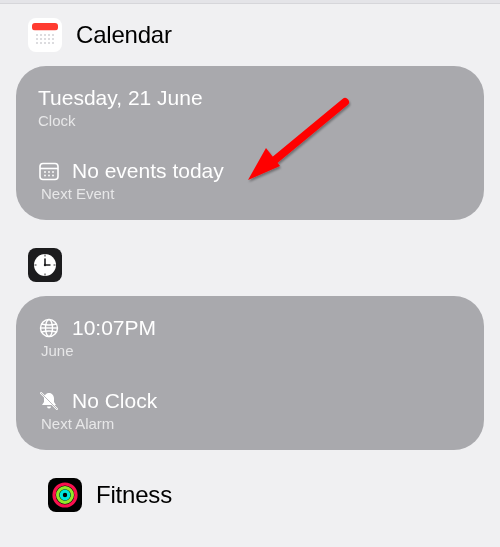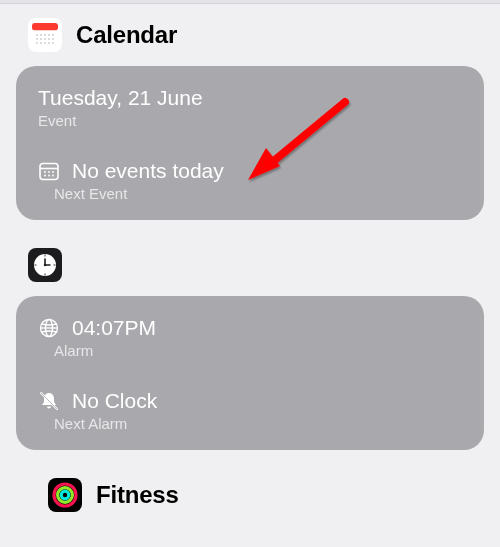--- a/index.html
+++ b/index.html
@@ -17,58 +17,58 @@
     border-bottom: 1px solid #d6d6da;
   }
   .section-header {
     display: flex;
     align-items: center;
     padding: 14px 18px 10px 28px;
     gap: 14px;
   }
   .section-title {
     font-size: 24px;
-    font-weight: 700;
+    font-weight: 400;
     color: #000;
     letter-spacing: -0.2px;
   }
   .app-icon {
     width: 34px;
     height: 34px;
     border-radius: 8px;
     display: flex;
     align-items: center;
     justify-content: center;
     flex-shrink: 0;
   }
   .card {
     margin: 4px 16px 14px 16px;
     background: #a9a9ad;
-    border-radius: 20px;
+    border-radius: 30px;
     padding: 20px 22px 18px 22px;
     color: #fff;
   }
   .card-row {
     display: flex;
     align-items: center;
     gap: 12px;
   }
   .card-row.second { margin-top: 30px; text-align: center; }
   .row-main {
     font-size: 21px;
     font-weight: 400;
     color: #fff;
   }
   .row-sub {
     font-size: 15px;
     color: rgba(255,255,255,0.72);
     margin-top: 2px;
     margin-left: 0;
   }
-  .row-sub.indent { margin-left: 16px; }
+  .row-sub.indent { margin-left: 3px; }
   .row-icon {
     width: 22px;
     height: 22px;
     display: flex;
     align-items: center;
     justify-content: center;
     flex-shrink: 0;
     color: #fff;
   }
   .arrow {
@@ -108,21 +108,21 @@
       </g>
     </svg>
   </div>
   <div class="section-title">Calendar</div>
 </div>
 
 <div class="card">
   <div class="card-row">
     <div class="row-main">Tuesday, 21 June</div>
   </div>
-  <div class="row-sub">Event</div>
+  <div class="row-sub">Clock</div>
 
   <div class="card-row second">
     <div class="row-icon">
       <svg width="22" height="22" viewBox="0 0 22 22" fill="none">
         <rect x="2" y="3.5" width="18" height="16" rx="3" stroke="#fff" stroke-width="1.6"></rect>
         <line x1="2" y1="8.5" x2="20" y2="8.5" stroke="#fff" stroke-width="1.6"></line>
         <circle cx="7" cy="12" r="0.9" fill="#fff"></circle>
           <circle cx="11" cy="12" r="0.9" fill="#fff"></circle>
           <circle cx="15" cy="12" r="0.9" fill="#fff"></circle>
         <circle cx="7" cy="15.5" r="0.9" fill="#fff"></circle>
@@ -156,23 +156,23 @@
   <div class="card-row">
     <div class="row-icon">
       <svg width="22" height="22" viewBox="0 0 22 22" fill="none" stroke="#fff" stroke-width="1.4">
         <circle cx="11" cy="11" r="8.5"></circle>
         <ellipse cx="11" cy="11" rx="3.5" ry="8.5"></ellipse>
         <line x1="2.5" y1="11" x2="19.5" y2="11"></line>
         <path d="M3.5 7 Q11 9 18.5 7"></path>
         <path d="M3.5 15 Q11 13 18.5 15"></path>
       </svg>
     </div>
-    <div class="row-main">04:07PM</div>
-  </div>
-  <div class="row-sub indent">Alarm</div>
+    <div class="row-main">10:07PM</div>
+  </div>
+  <div class="row-sub indent">June</div>
 
   <div class="card-row second">
     <div class="row-icon">
       <svg width="22" height="22" viewBox="0 0 22 22" fill="#fff">
         <path d="M11 3 C8 3 6 5.5 6 8.5 L6 12 L4 15 L18 15 L16 12 L16 8.5 C16 5.5 14 3 11 3 Z"></path>
         <path d="M9 16.5 A2 2 0 0 0 13 16.5 Z"></path>
         <line x1="3" y1="3" x2="19" y2="19" stroke="#fff" stroke-width="2" stroke-linecap="round"></line>
         <line x1="3" y1="3" x2="19" y2="19" stroke="#a9a9ad" stroke-width="0.8" stroke-linecap="round"></line>
       </svg>
     </div>

